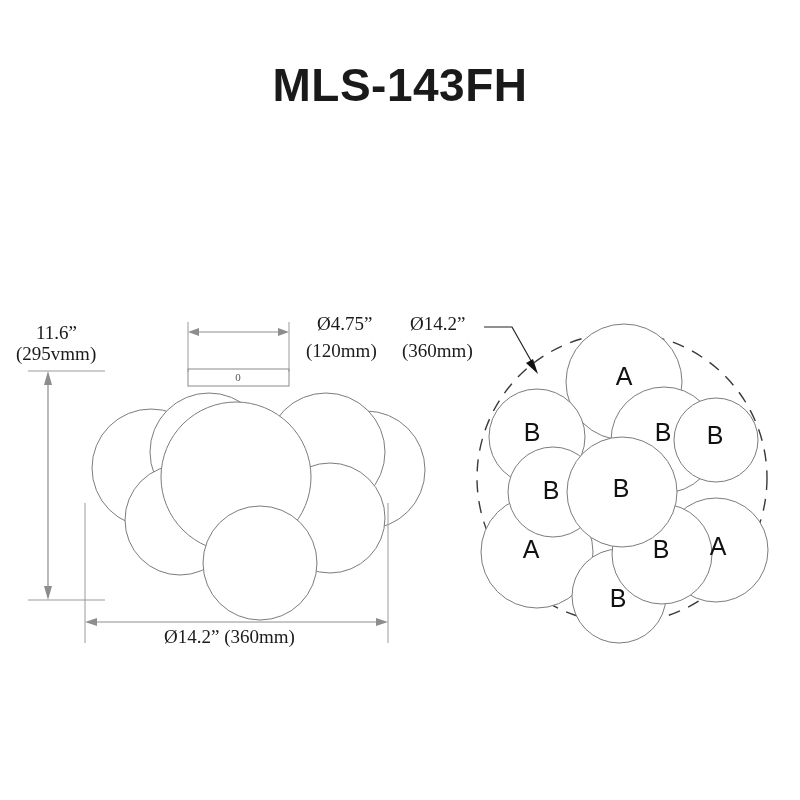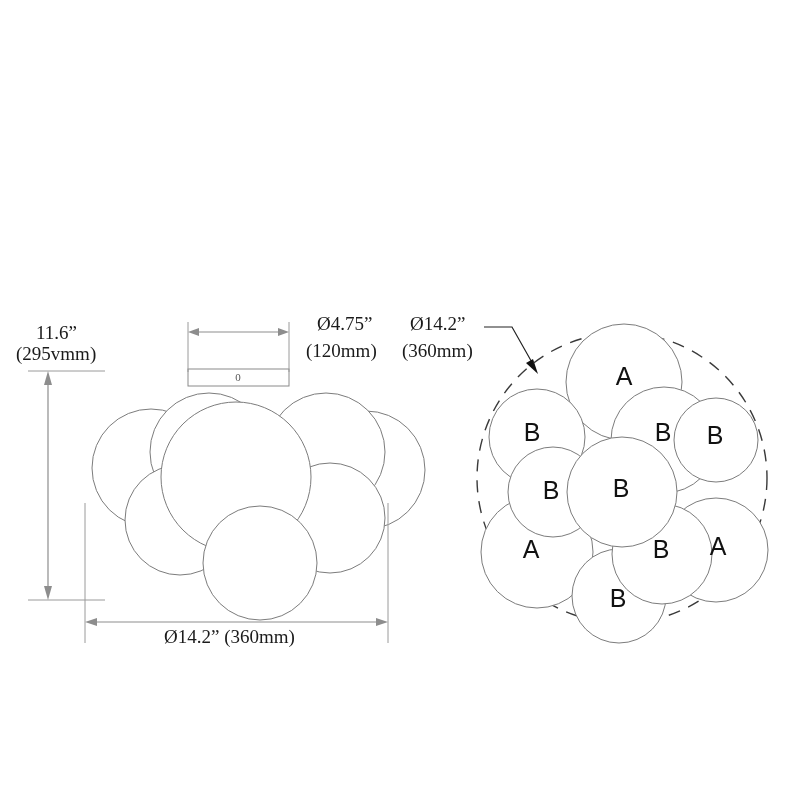--- a/index.html
+++ b/index.html
@@ -94,20 +94,21 @@
     font-size: 11px;
     fill: #555555;
     text-anchor: middle;
   }
 </style>
 </head>
 <body>
 
 <div id="page">
 
+  <div id="title">MLS-143FH</div>
 
   <svg class="drawing" viewBox="0 0 800 800">
 
     <g>
 
       <circle class="glass" cx="151" cy="468" r="59"></circle>
       <circle class="glass" cx="366" cy="470" r="59"></circle>
       <circle class="glass" cx="209" cy="452" r="59"></circle>
       <circle class="glass" cx="326" cy="452" r="59"></circle>
       <circle class="glass" cx="180" cy="520" r="55"></circle>

